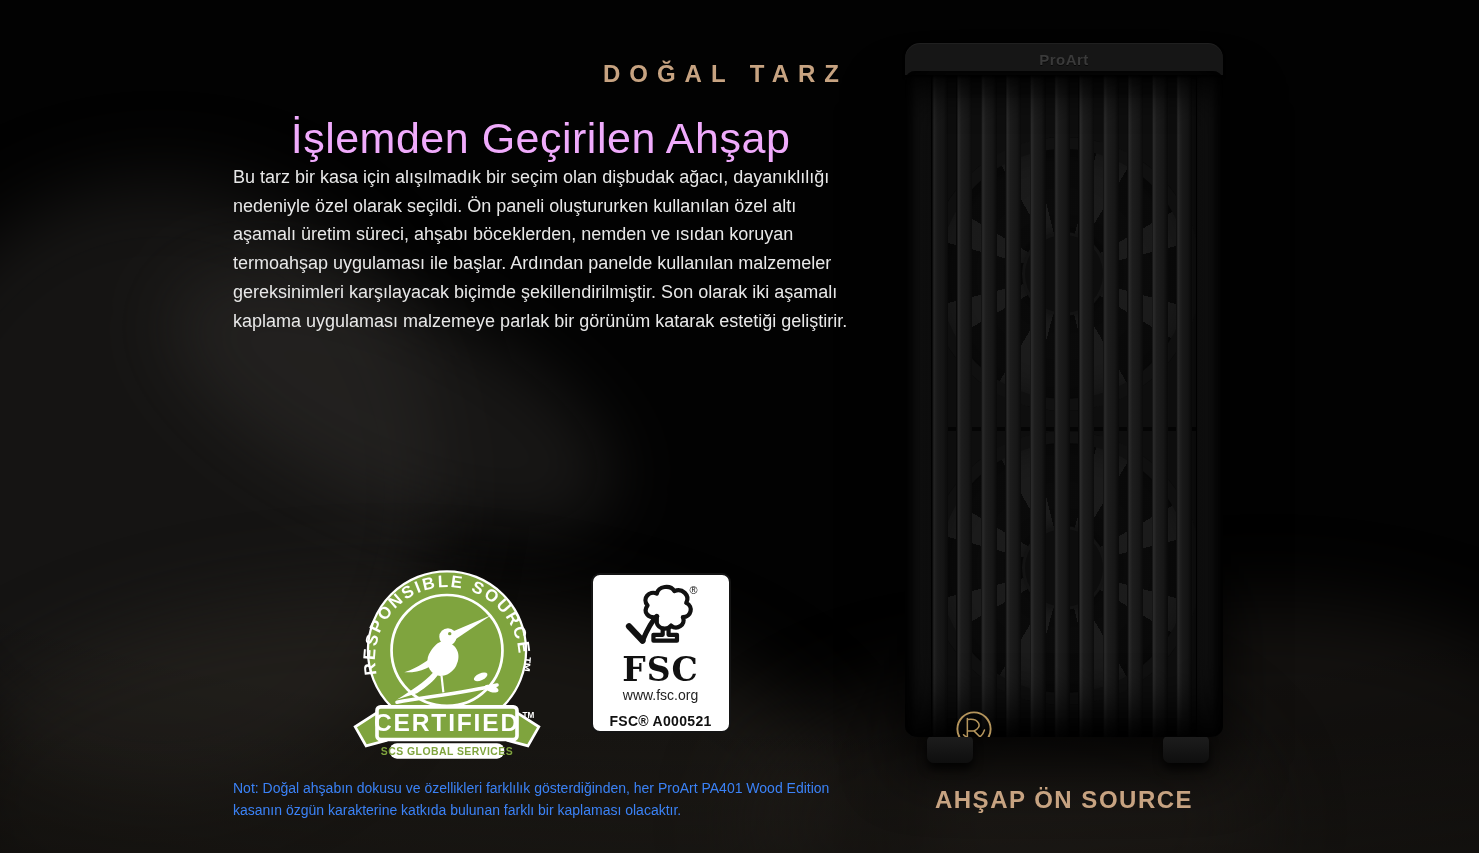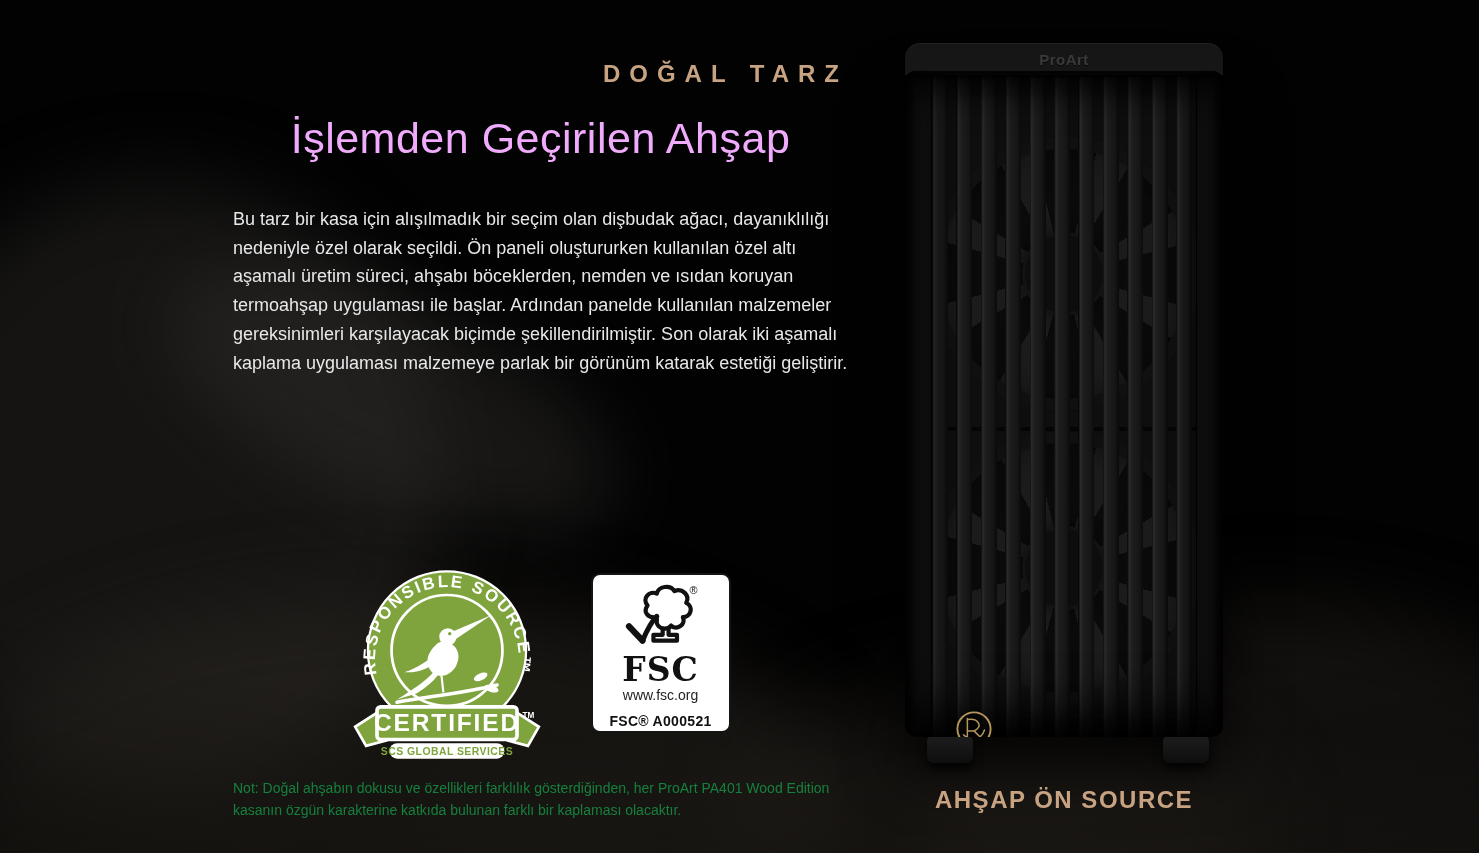--- a/index.html
+++ b/index.html
@@ -32,41 +32,41 @@
   .content{position:absolute;left:233px;top:60px;width:615px;}
   .eyebrow{
     text-align:right;color:var(--accent);font-weight:bold;
     font-size:24px;letter-spacing:9px;
   }
   .title{
     text-align:center;color:#f0abfc;font-weight:400;
     font-size:43px;margin-top:26px;letter-spacing:.5px;
   }
   .para{font-size:18px;line-height:28.7px;color:var(--body-text);}
-  .para-1{margin-top:42px;}
+  .para-1{}
   .para-2{margin-top:29px;}
 
   
   .logos{position:absolute;left:233px;top:565px;width:615px;
     display:flex;justify-content:center;align-items:flex-start;gap:48px;}
   .scs-badge{width:192px;height:200px;}
   .fsc-card{
     width:140px;height:160px;margin-top:8px;background:#fff;border:2px solid #141414;
     border-radius:9px;display:flex;flex-direction:column;align-items:center;
     color:#151515;padding-top:6px;
   }
   .fsc-tree{width:86px;height:74px;}
   .fsc-word{font-family:"DejaVu Serif","Liberation Serif",serif;font-weight:bold;
     font-size:33px;line-height:30px;letter-spacing:1px;color:#111;}
   .fsc-url{font-size:14px;color:#222;margin-top:2px;}
   .fsc-license{font-size:14px;font-weight:bold;color:#111;margin-top:10px;letter-spacing:.3px;}
 
   
   .note{position:absolute;left:233px;top:777px;width:640px;
-    font-size:14px;line-height:22px;color:#15803d;}
+    font-size:14px;line-height:22px;color:#3b82f6;}
 
   
   .case{position:absolute;left:905px;top:43px;width:318px;height:722px;}
   .case-cap{
     position:absolute;left:0;top:0;width:318px;height:32px;background:#161616;
     border-radius:15px 15px 0 0;z-index:3;
     box-shadow:0 2px 3px rgba(0,0,0,.8), inset 0 1px 1px rgba(255,255,255,.05);
     display:flex;align-items:center;justify-content:center;text-align:center;
   }
   .case-brand{color:#3a3a3a;font-size:15px;letter-spacing:.5px;font-weight:bold;

